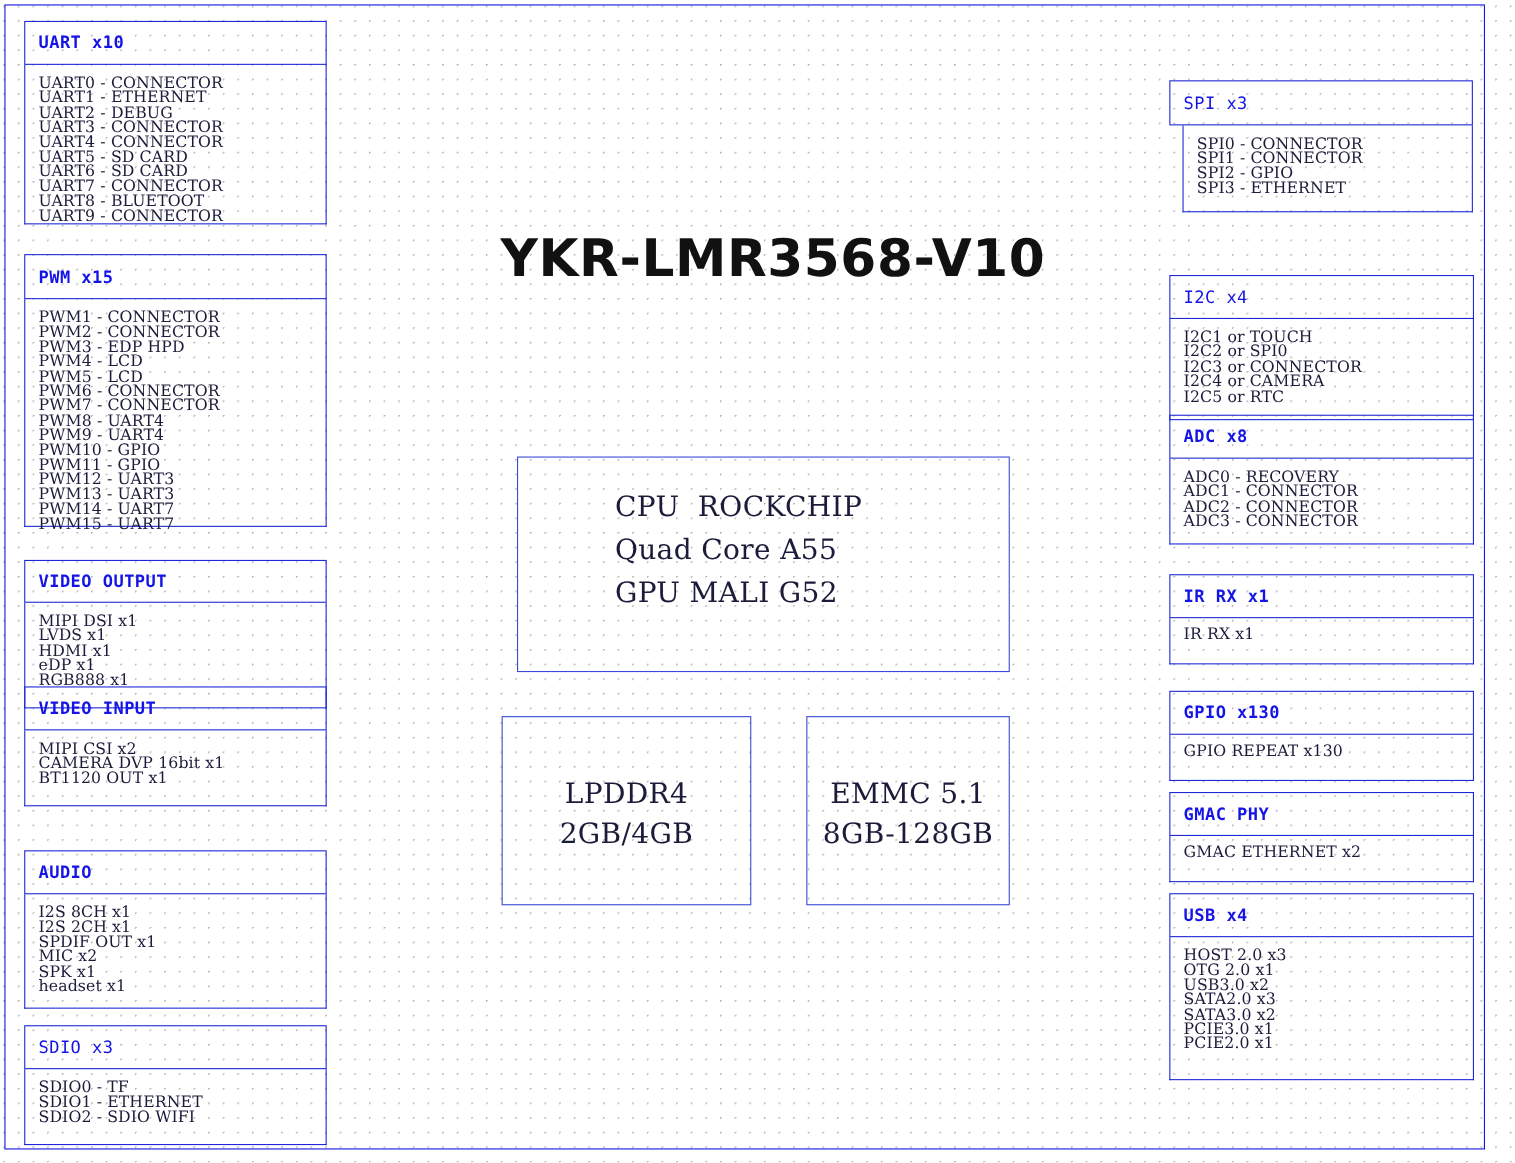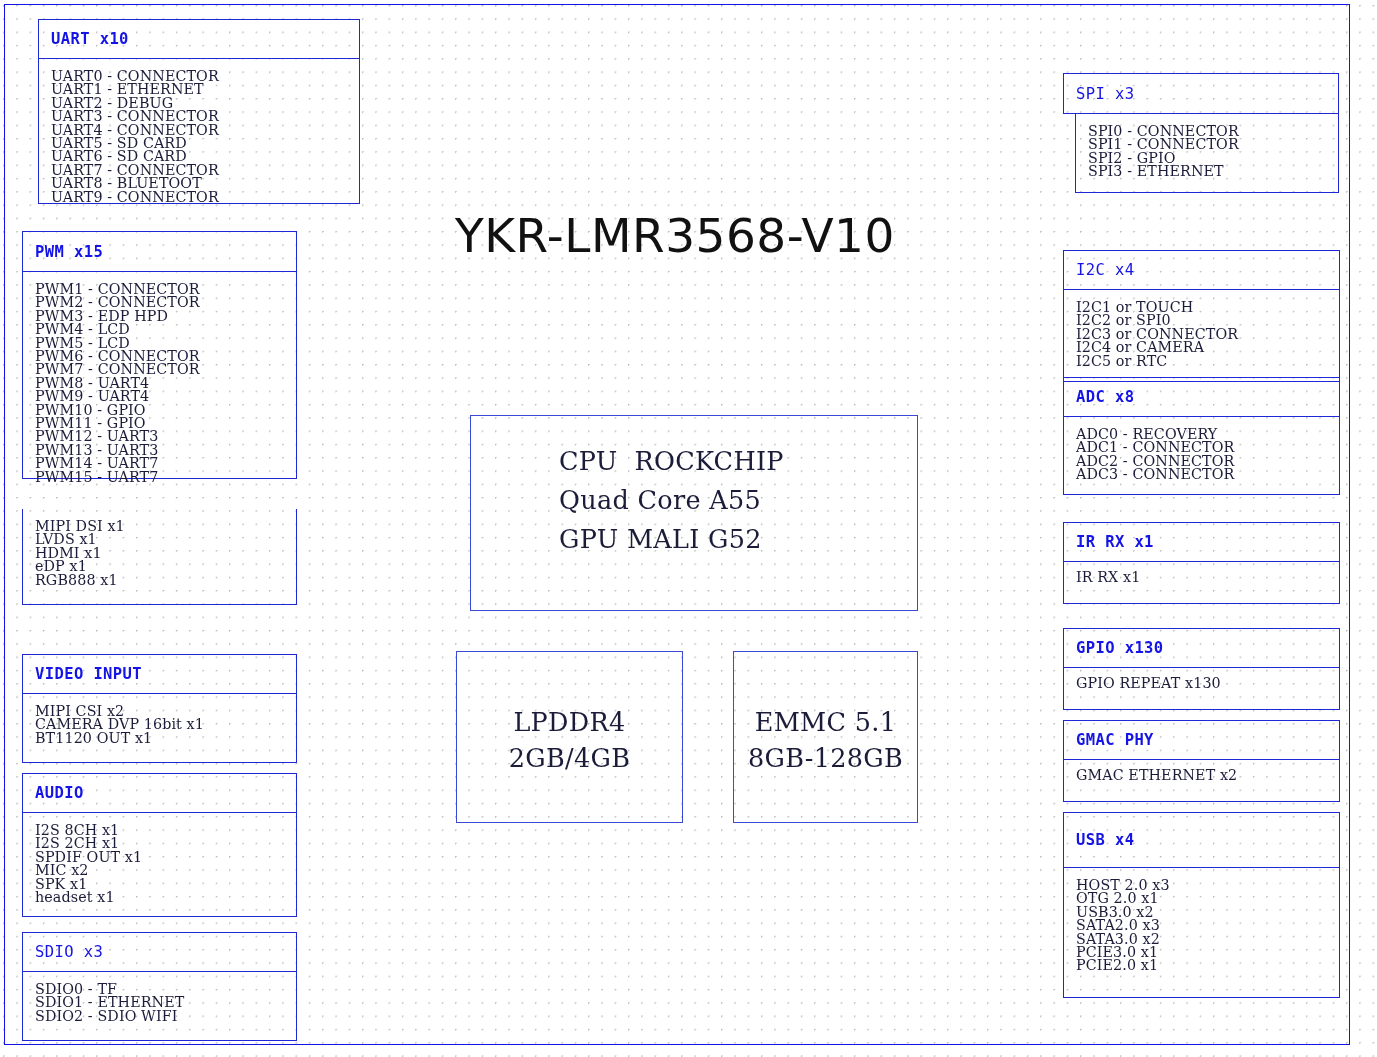--- a/index.html
+++ b/index.html
@@ -65,26 +65,27 @@
     letter-spacing: 0.1px;
   }
   .blk-body.tight { padding: 9px 0 9px 12px; }
 
   
   #board-title {
     position: absolute;
     left: 455px;
     top: 208px;
     width: 470px;
-    text-align: left;
+    text-align: right;
     font-family: "DejaVu Sans", "Liberation Sans", sans-serif;
     font-size: 47px;
     color: #111111;
     letter-spacing: 0.5px;
     white-space: pre;
+    font-weight: bold;
   }
   .cbox {
     position: absolute;
     box-sizing: border-box;
     border: 1.4px solid #3a4ad6;
   }
   .cbox .cln {
     color: #1b1b3a;
     font-family: "DejaVu Serif", "Liberation Serif", serif;
     font-size: 25.5px;
@@ -100,21 +101,21 @@
   .mem-inner { padding-top: 52px; }
 </style>
 </head>
 <body>
 
 <div id="page">
 
   <div id="page-border"></div>
 
   <div id="left-col">
-      <div class="block" style="left: 22px; top: 19px; width: 322px; margin-left: 16px;">
+      <div class="block" style="left: 22px; top: 19px; width: 275px;">
         <div class="blk-head bold" style="height: 40px;">
           <span class="ttl">UART x10</span>
         </div>
         <div class="blk-body" style="height: 145px;">
           <div class="ln">UART0 - CONNECTOR</div>
           <div class="ln">UART1 - ETHERNET</div>
           <div class="ln">UART2 - DEBUG</div>
           <div class="ln">UART3 - CONNECTOR</div>
           <div class="ln">UART4 - CONNECTOR</div>
           <div class="ln">UART5 - SD CARD</div>
@@ -140,29 +141,32 @@
           <div class="ln">PWM9 - UART4</div>
           <div class="ln">PWM10 - GPIO</div>
           <div class="ln">PWM11 - GPIO</div>
           <div class="ln">PWM12 - UART3</div>
           <div class="ln">PWM13 - UART3</div>
           <div class="ln">PWM14 - UART7</div>
           <div class="ln">PWM15 - UART7</div>
         </div>
       </div>
       <div class="block" style="left: 22px; top: 509px; width: 275px;">
+        <div class="blk-head bold" style="height: 39px;">
+          <span class="ttl">VIDEO OUTPUT</span>
+        </div>
         <div class="blk-body" style="height: 96px;">
           <div class="ln">MIPI DSI x1</div>
           <div class="ln">LVDS x1</div>
           <div class="ln">HDMI x1</div>
           <div class="ln">eDP x1</div>
           <div class="ln">RGB888 x1</div>
         </div>
       </div>
-      <div class="block" style="left: 22px; top: 654px; width: 275px; border-radius: 27px;">
+      <div class="block" style="left: 22px; top: 624px; width: 275px; border-radius: 27px;">
         <div class="blk-head bold" style="height: 40px;">
           <span class="ttl">VIDEO INPUT</span>
         </div>
         <div class="blk-body" style="height: 69px;">
           <div class="ln">MIPI CSI x2</div>
           <div class="ln">CAMERA DVP 16bit x1</div>
           <div class="ln">BT1120 OUT x1</div>
         </div>
       </div>
       <div class="block" style="left: 22px; top: 773px; width: 275px;">
@@ -243,21 +247,21 @@
       </div>
       <div class="block" style="left: 1063px; top: 720px; width: 277px;">
         <div class="blk-head bold" style="height: 40px;">
           <span class="ttl">GMAC PHY</span>
         </div>
         <div class="blk-body tight" style="height: 42px;">
           <div class="ln">GMAC ETHERNET x2</div>
         </div>
       </div>
       <div class="block" style="left: 1063px; top: 812px; width: 277px;">
-        <div class="blk-head bold" style="height: 56px;">
+        <div class="blk-head bold" style="height: 40px;">
           <span class="ttl">USB x4</span>
         </div>
         <div class="blk-body" style="height: 130px;">
           <div class="ln">HOST 2.0 x3</div>
           <div class="ln">OTG 2.0 x1</div>
           <div class="ln">USB3.0 x2</div>
           <div class="ln">SATA2.0 x3</div>
           <div class="ln">SATA3.0 x2</div>
           <div class="ln">PCIE3.0 x1</div>
           <div class="ln">PCIE2.0 x1</div>

